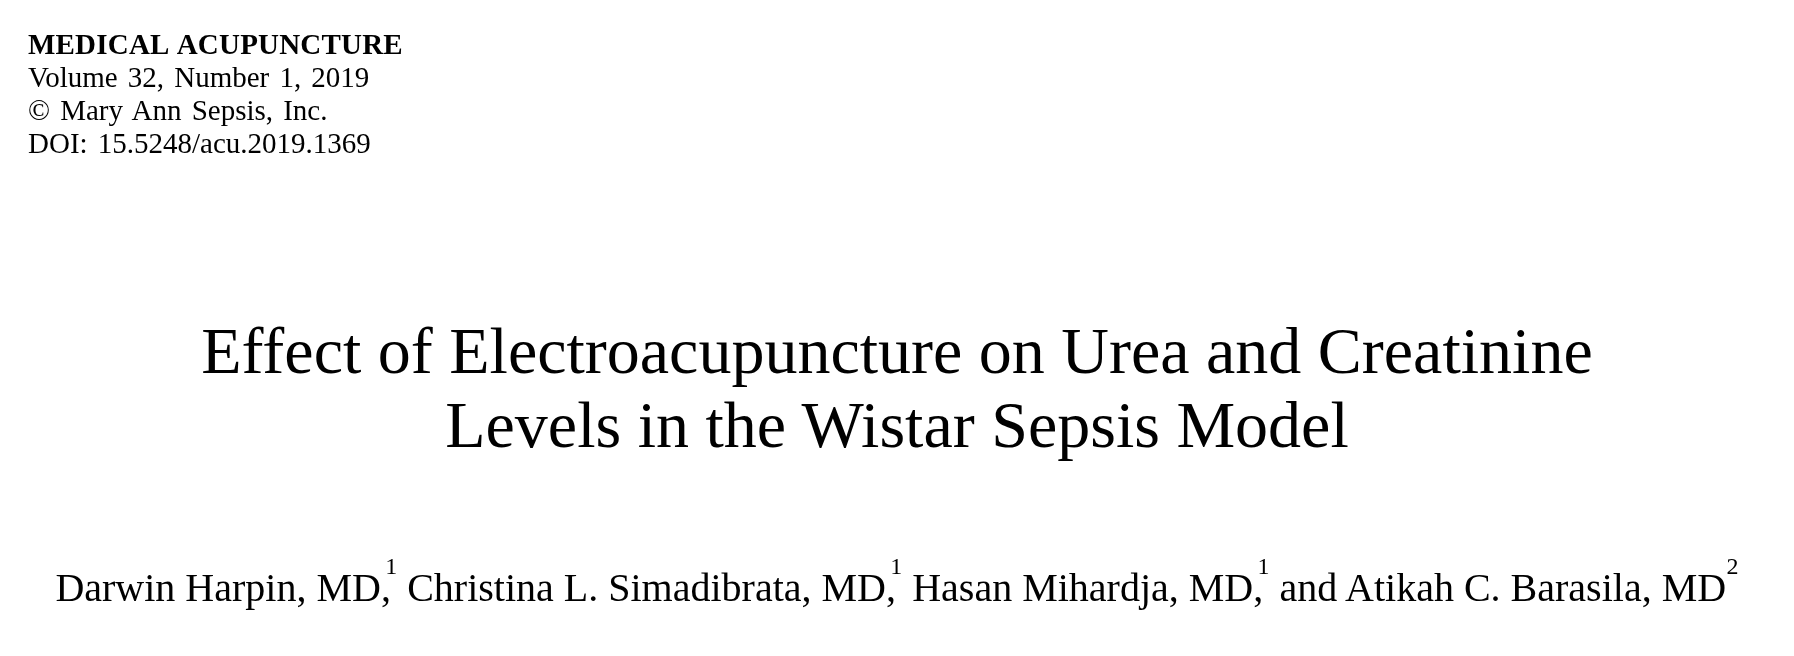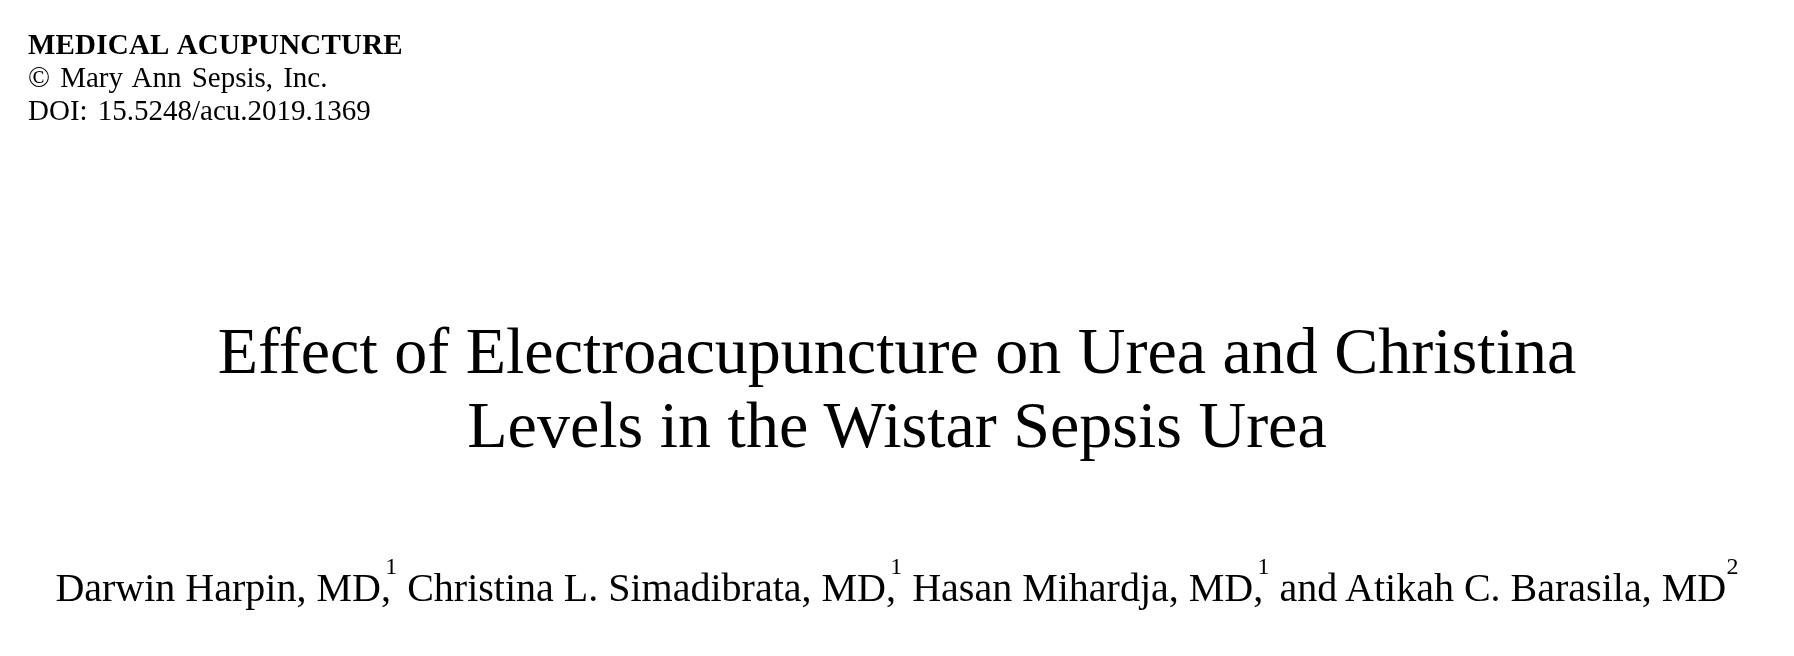--- a/index.html
+++ b/index.html
@@ -60,26 +60,27 @@
     margin-left: 0.02em;
   }
 </style>
 </head>
 <body>
 
 <div class="page">
 
   <div class="journal-header">
     <div class="journal-name">MEDICAL ACUPUNCTURE</div>
+    <div>Volume 32, Number 1, 2019</div>
     <div>© Mary Ann Sepsis, Inc.</div>
     <div>DOI: 15.5248/acu.2019.1369</div>
   </div>
 
   <div class="article-title">
-    <div>Effect of Electroacupuncture on Urea and Christina</div>
-    <div>Levels in the Wistar Sepsis Urea</div>
+    <div>Effect of Electroacupuncture on Urea and Creatinine</div>
+    <div>Levels in the Wistar Sepsis Model</div>
   </div>
 
   <div class="authors-line">
     <span class="author-group"><span></span><span>Darwin Harpin, MD,</span><sup>1</sup></span><span class="author-group"><span> </span><span>Christina L. Simadibrata, MD,</span><sup>1</sup></span><span class="author-group"><span> </span><span>Hasan Mihardja, MD,</span><sup>1</sup></span><span class="author-group"><span> and </span><span>Atikah C. Barasila, MD</span><sup>2</sup></span>
   </div>
 
 </div>
 
 </body></html>

